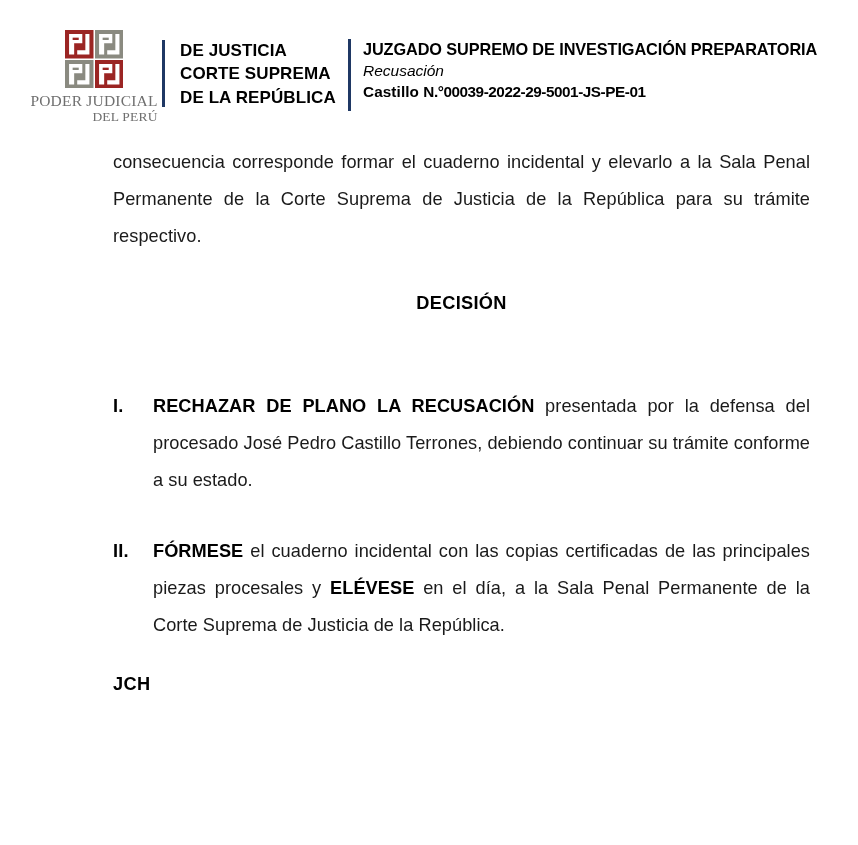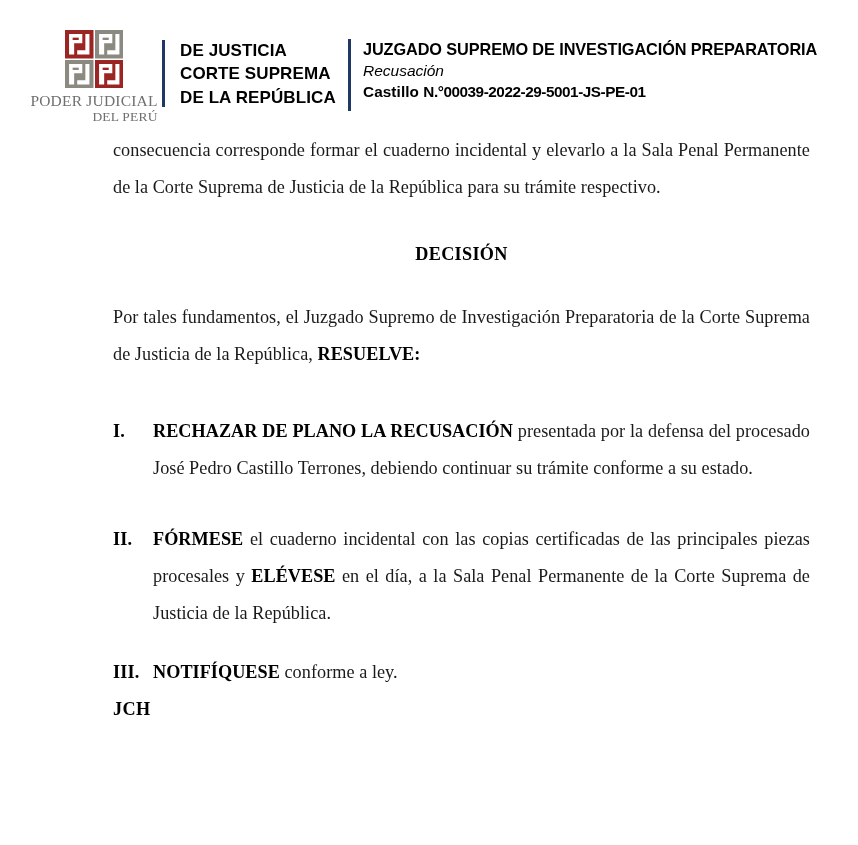--- a/index.html
+++ b/index.html
@@ -133,23 +133,22 @@
   }
   .juzgado-block .jz-case .cn {
     font-weight: bold;
     letter-spacing: -0.45px;
   }
 
   
   .doc-body {
     position: absolute;
     left: 113px;
-    top: 132px;
+    top: 144px;
     width: 697px;
-    font-family: Liberation Serif, serif;
   }
 
   p.para, div.item-text {
     margin: 0;
     font-size: 18.2px;
     line-height: 37px;
     text-align: justify;
     text-justify: inter-word;
     letter-spacing: 0.05px;
     color: #1a1a1a;
@@ -270,38 +269,33 @@
 <div class="doc-body">
 
   <p class="para">consecuencia corresponde formar el cuaderno incidental y elevarlo a la Sala Penal Permanente de la Corte Suprema de Justicia de la República para su trámite respectivo.</p>
 
   <div class="sp-30"></div>
 
   <p class="heading-center">DECISIÓN</p>
 
   <div class="sp-26"></div>
 
-  <p class="para"><span>Por tales fundamentos, el Juzgado Supremo de Investigación Preparatoria de la Corte Suprema de Justicia de la República,</span> <span class="b">RESUELVE</span><span class="b">:</span></p>
 
   <div class="sp-40"></div>
 
   <div class="item-row">
     <div class="item-num">I.</div>
     <div class="item-text"><span class="b">RECHAZAR DE PLANO LA RECUSACIÓN</span><span> presentada por la defensa del procesado José Pedro Castillo Terrones, debiendo continuar su trámite conforme a su estado.</span></div>
   </div>
 
   <div class="sp-34"></div>
 
   <div class="item-row">
     <div class="item-num">II.</div>
     <div class="item-text"><span class="b">FÓRMESE</span><span> el cuaderno incidental con las copias certificadas de las principales piezas procesales y </span><span class="b">ELÉVESE</span><span> en el día, a la Sala Penal Permanente de la Corte Suprema de Justicia de la República.</span></div>
   </div>
 
   <div class="sp-22"></div>
 
-  <div class="item-row">
-    <div class="item-num">III.</div>
-    <div class="item-text nojust"><span class="b">NOTIFÍQUESE</span><span> conforme a ley.</span></div>
-  </div>
 
   <p class="signature">JCH</p>
 
 </div>
 
 </body></html>

